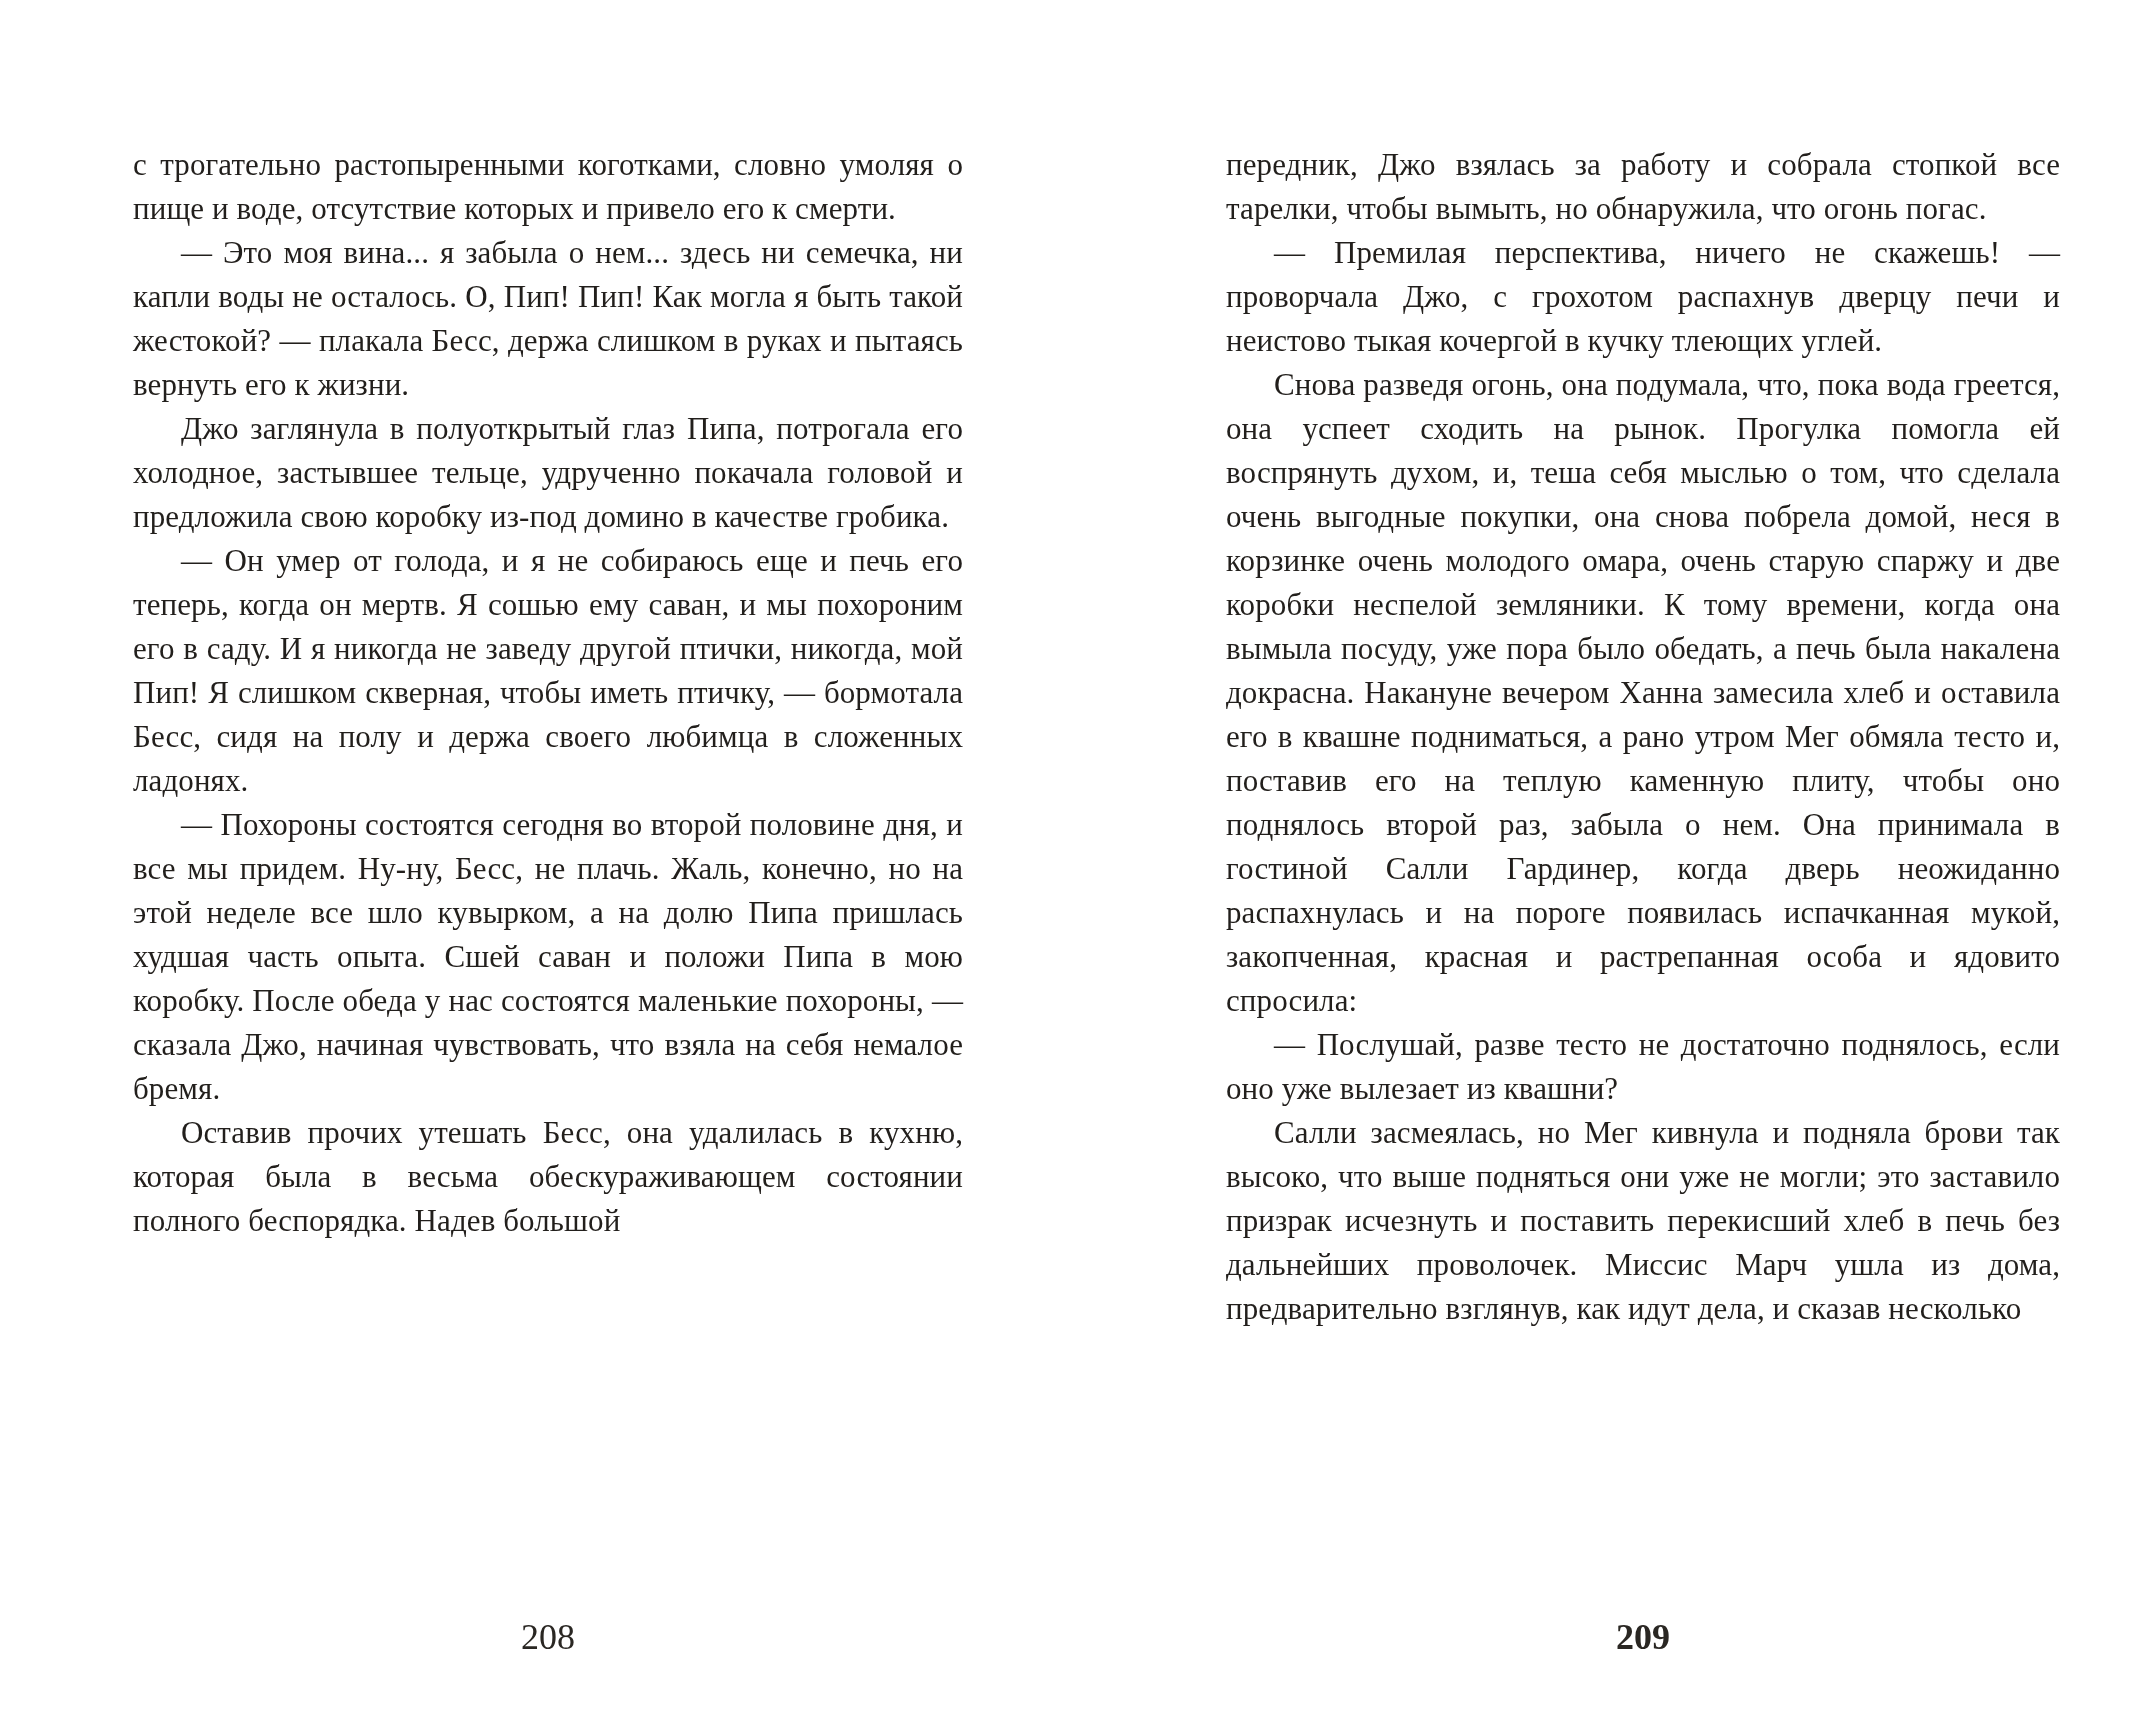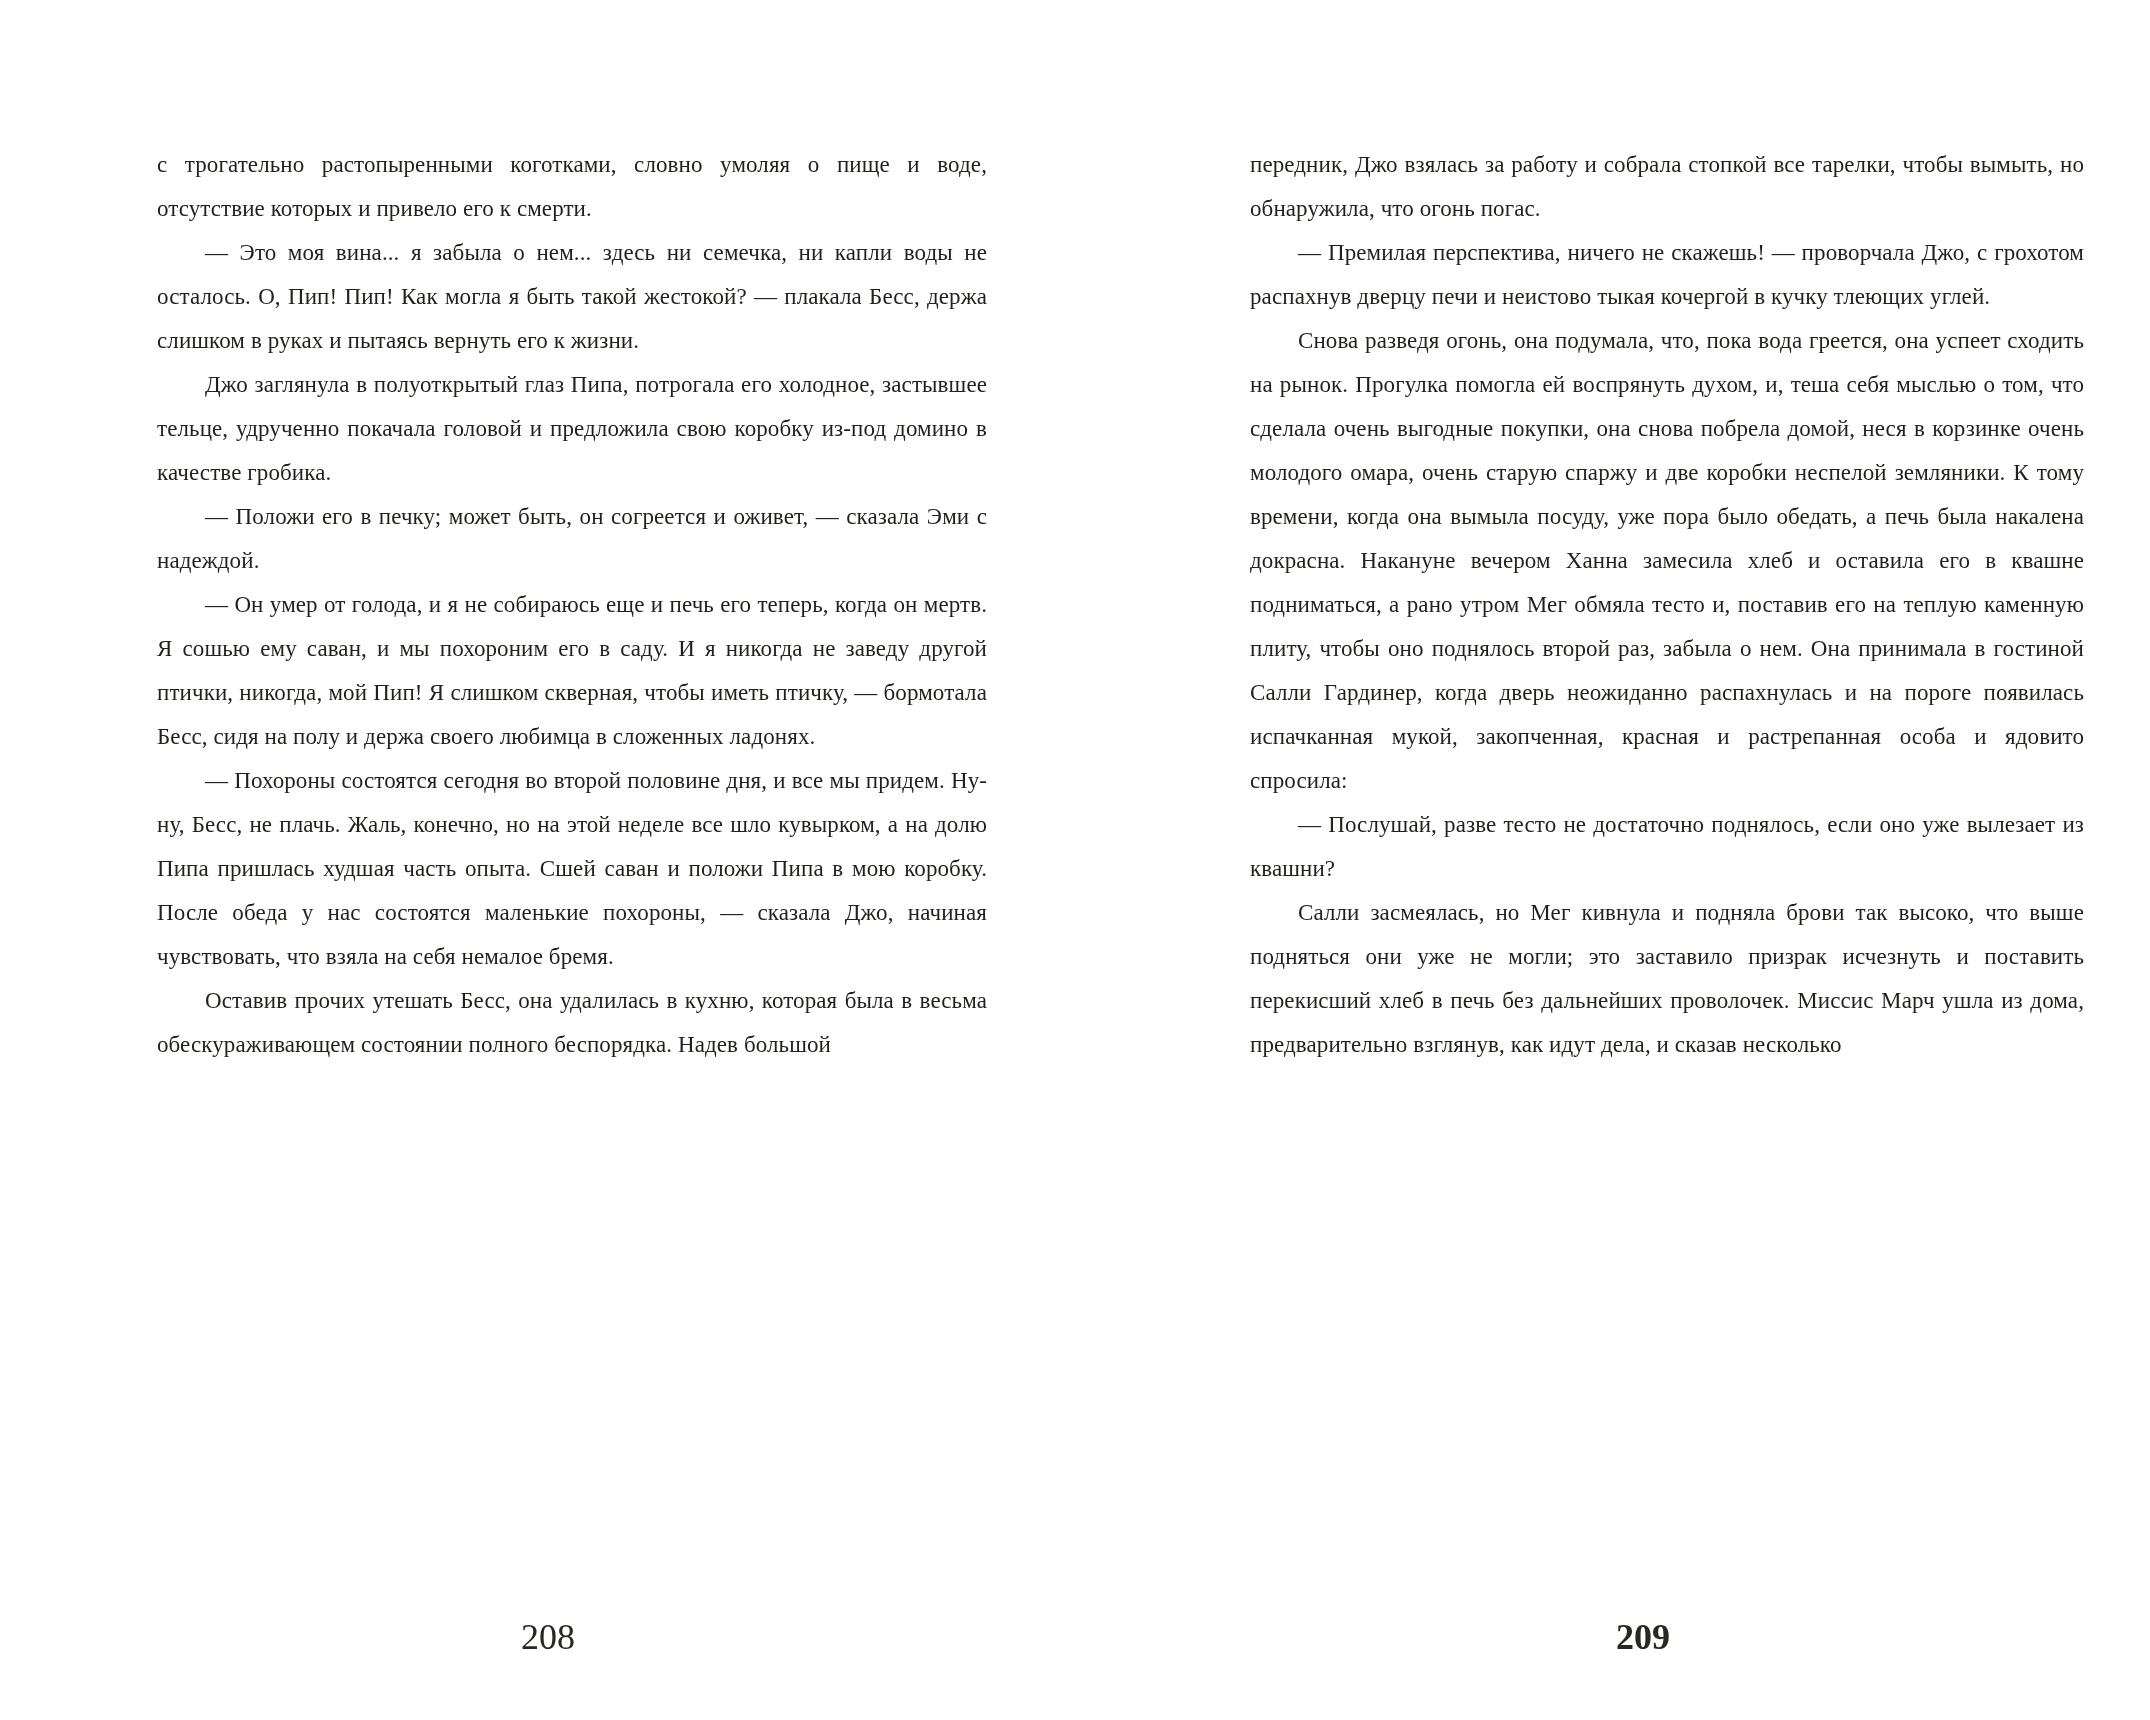--- a/index.html
+++ b/index.html
@@ -25,27 +25,26 @@
     position: absolute;
     top: 0;
     height: 100%;
   }
   .page.left  { left: 0;       width: 1075px; }
   .page.right { left: 1076px;  width: 1075px; }
 
   .text-block {
     position: absolute;
     top: 143px;
-    font-size: 23px;
+    font-size: 31px;
     line-height: 44px;
     text-align: justify;
     hyphens: auto;
     -webkit-hyphens: auto;
     letter-spacing: 0.1px;
-    margin-left: 24px;
   }
   .page.left  .text-block { left: 133px; width: 830px; }
   .page.right .text-block { left: 150px; width: 834px; font-family: Liberation Serif, serif; }
 
   .text-block p {
     margin: 0;
     padding: 0;
     text-indent: 48px;
   }
   .text-block p.cont {
@@ -66,21 +65,20 @@
 </head>
 <body>
 
 <div class="spread">
 
   <div class="page left">
     <div class="text-block">
       <p class="cont">с трогательно растопыренными коготками, словно умоляя о пище и воде, отсутствие которых и привело его к смерти.</p>
       <p>— Это моя вина... я забыла о нем... здесь ни семечка, ни капли воды не осталось. О, Пип! Пип! Как могла я быть такой жестокой? — плакала Бесс, держа слишком в руках и пытаясь вернуть его к жизни.</p>
       <p>Джо заглянула в полуоткрытый глаз Пипа, потрогала его холодное, застывшее тельце, удрученно покачала головой и предложила свою коробку из-под домино в качестве гробика.</p>
-      <p>— Положи его в печку; может быть, он согреется и оживет, — сказала Эми с надеждой.</p>
       <p>— Он умер от голода, и я не собираюсь еще и печь его теперь, когда он мертв. Я сошью ему саван, и мы похороним его в саду. И я никогда не заведу другой птички, никогда, мой Пип! Я слишком скверная, чтобы иметь птичку, — бормотала Бесс, сидя на полу и держа своего любимца в сложенных ладонях.</p>
       <p>— Похороны состоятся сегодня во второй половине дня, и все мы придем. Ну-ну, Бесс, не плачь. Жаль, конечно, но на этой неделе все шло кувырком, а на долю Пипа пришлась худшая часть опыта. Сшей саван и положи Пипа в мою коробку. После обеда у нас состоятся маленькие похороны, — сказала Джо, начиная чувствовать, что взяла на себя немалое бремя.</p>
       <p>Оставив прочих утешать Бесс, она удалилась в кухню, которая была в весьма обескураживающем состоянии полного беспорядка. Надев большой</p>
     </div>
     <div class="page-number">208</div>
   </div>
 
   <div class="page right">
     <div class="text-block">
       <p class="cont">передник, Джо взялась за работу и собрала стопкой все тарелки, чтобы вымыть, но обнаружила, что огонь погас.</p>

